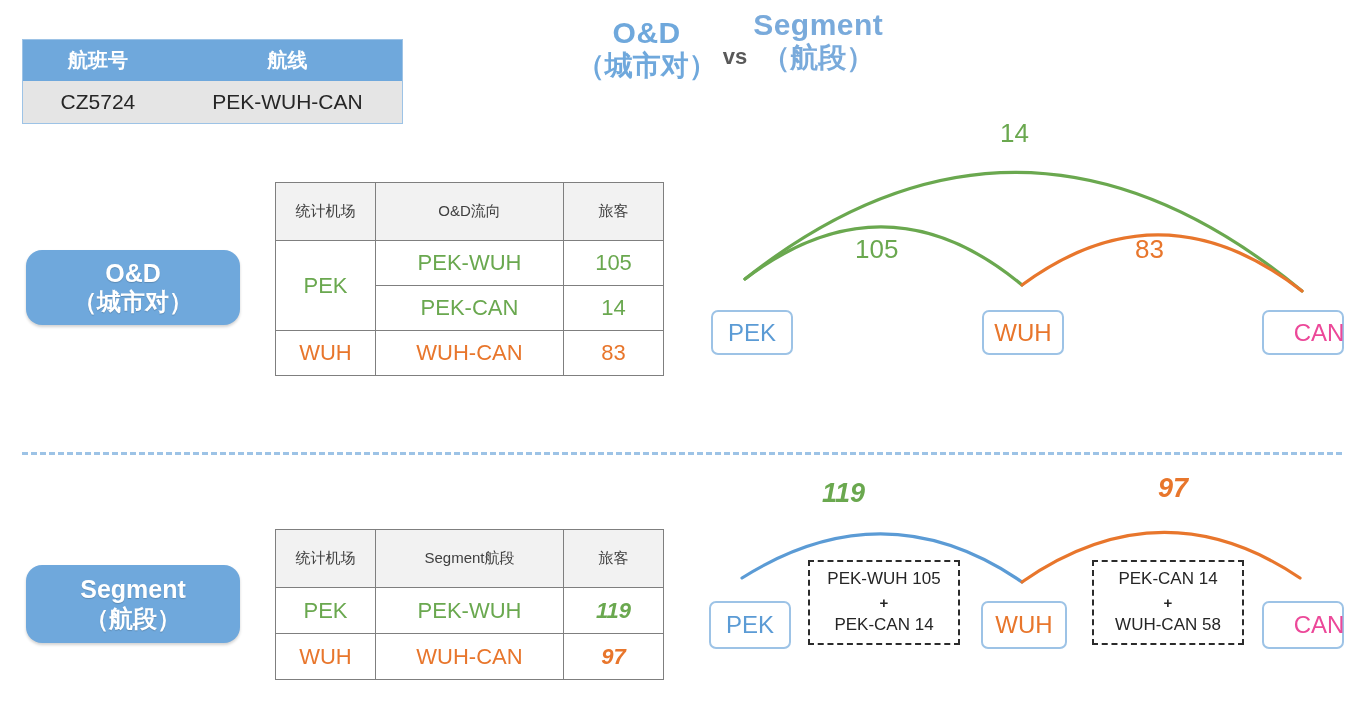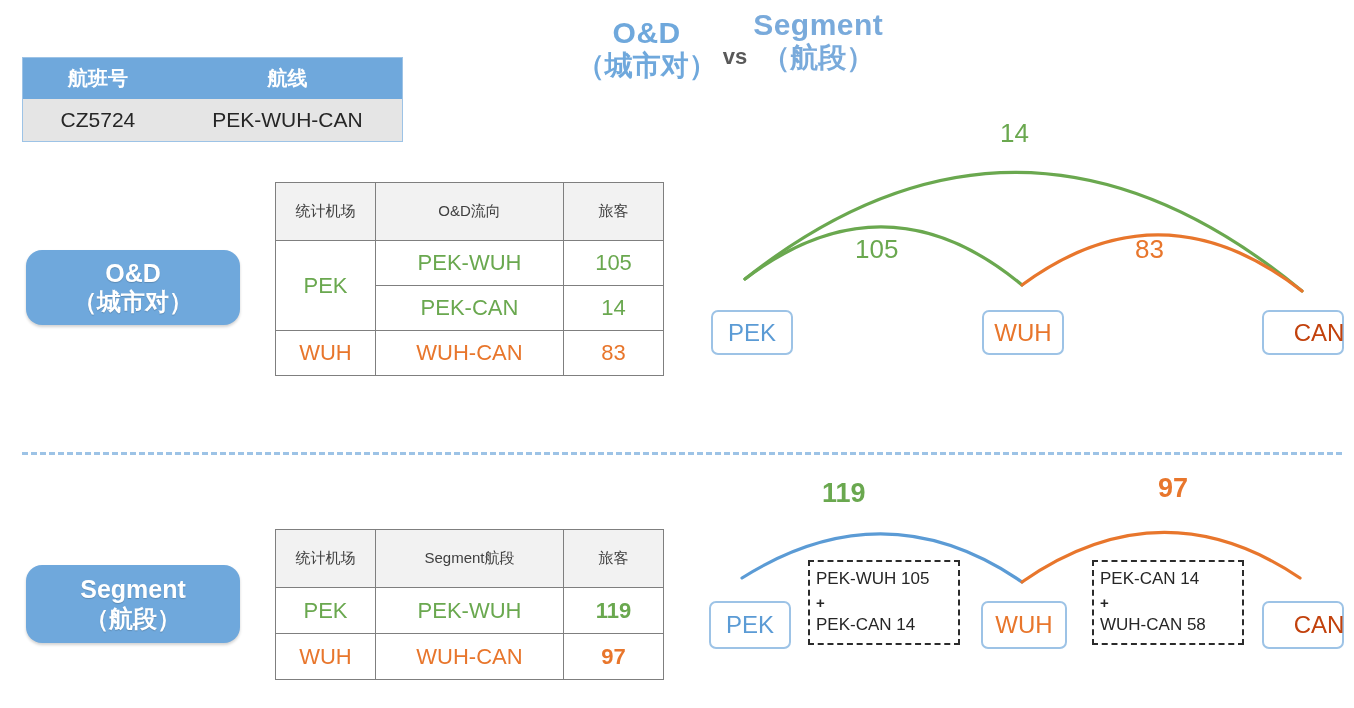--- a/index.html
+++ b/index.html
@@ -9,21 +9,21 @@
     background:#ffffff;
     font-family:"Liberation Sans","DejaVu Sans",sans-serif;
     position:relative;
     overflow:hidden;
     color:#404040;
   }
   .abs { position:absolute; }
 
   
   #flight-table {
-    left:22px; top:57px; width:381px;
+    left:22px; top:39px; width:381px;
     border:1px solid #9dc3e6;
     border-collapse:collapse;
     padding-left:32px;
   }
   #flight-table td, #flight-table th {
     border:none; padding:0;
   }
   .ft-head {
     background:#6fa8dc;
     color:#ffffff;
@@ -92,21 +92,21 @@
     font-size:22px;
     padding:0 4px;
   }
   .dtable .hdr {
     background:#f2f2f2;
     color:#404040;
     font-size:15px;
   }
   .c-green { color:#6aa84f; }
   .c-orange { color:#e8762c; }
-  .bold { font-weight:bold; }
+  .bold { font-weight:bold;font-style:italic; }
 
   #od-table { left:275px; top:182px; }
   #od-table .col1 { width:100px; }
   #od-table .col2 { width:188px; }
   #od-table .col3 { width:100px; }
   #od-table .hdr  { height:58px; }
   #od-table .row  { height:45px; }
 
   #seg-table { left:275px; top:529px; }
   #seg-table .col1 { width:100px; }
@@ -125,21 +125,21 @@
   .node {
     border:2px solid #9dc3e6;
     border-radius:7px;
     background:#ffffff;
     display:flex; align-items:center; justify-content:center;
     font-size:24px;
     font-weight:normal;
   }
   .node.blue   { color:#5b9bd5; }
   .node.orange { color:#e8762c; }
-  .node.black  { color:#c2410c;padding-left:32px; }
+  .node.black  { color:#ec4899;padding-left:32px; }
 
   
   #node-pek-top { left:711px; top:310px; width:82px; height:45px; }
   #node-wuh-top { left:982px; top:310px; width:82px; height:45px; }
   #node-can-top { left:1262px; top:310px; width:82px; height:45px; }
 
   
   #node-pek-bot { left:709px; top:601px; width:82px; height:48px; }
   #node-wuh-bot { left:981px; top:601px; width:86px; height:48px; }
   #node-can-bot { left:1262px; top:601px; width:82px; height:48px; }
@@ -153,21 +153,21 @@
   #lbl-119 { left:822px;  top:478px; color:#6aa84f; }
   #lbl-97  { left:1158px; top:473px; color:#e8762c; }
 
   
   .calc-box {
     border:2px dashed #2b2b2b;
     background:#ffffff;
     font-size:17px;
     color:#262626;
     display:flex; flex-direction:column;
-    justify-content:center;
+    align-items:center; justify-content:center;
     line-height:1.45;
     padding:2px 6px;
   }
   #calc-left  { left:808px;  top:560px; width:152px; height:85px; }
   #calc-right { left:1092px; top:560px; width:152px; height:85px; }
   .calc-box .plus { font-weight:bold; font-size:15px; }
 
   svg.arcs { position:absolute; left:0; top:0; overflow:visible; }
 </style>
 </head>

